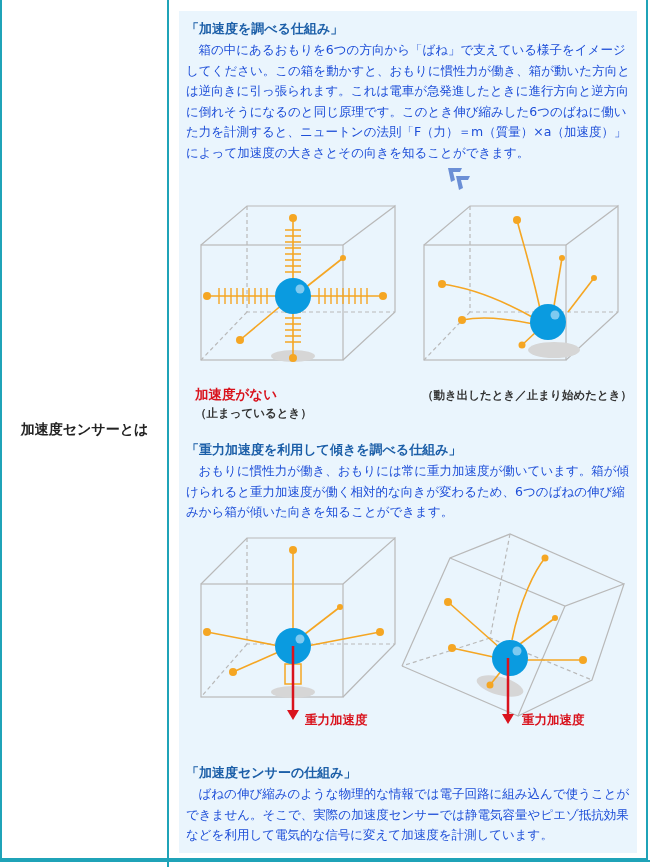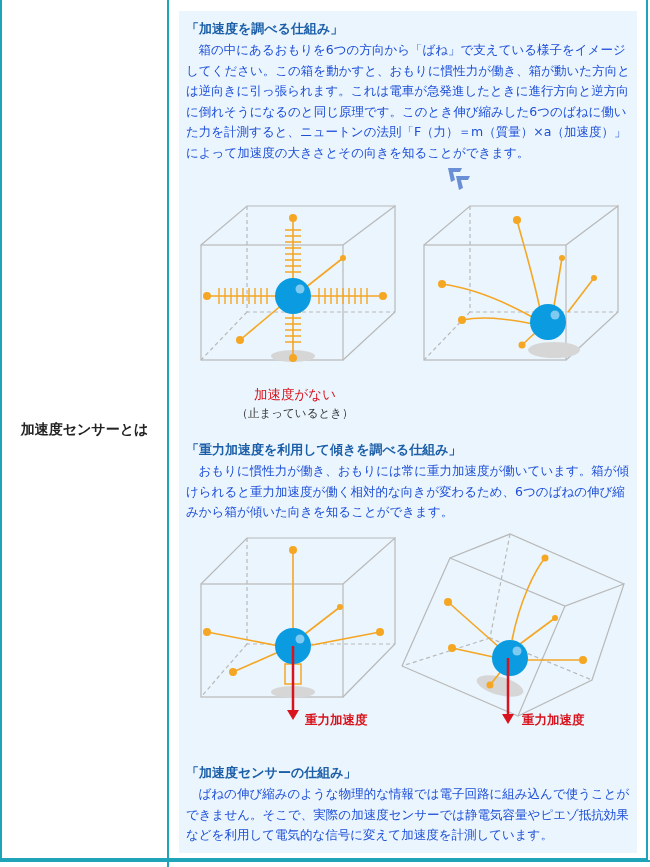--- a/index.html
+++ b/index.html
@@ -5,21 +5,21 @@
   html,body{margin:0;padding:0;background:#fff;}
   body{width:650px;height:867px;position:relative;overflow:hidden;font-family:"DejaVu Sans","Liberation Sans",sans-serif;color:#333;}
   .table{position:absolute;left:0;top:-2px;width:648px;height:862px;border-left:2px solid #1fa3b8;border-right:2px solid #1fa3b8;border-bottom:2px solid #1fa3b8;box-sizing:border-box;}
   .divider{position:absolute;left:167px;top:0;width:2px;height:867px;background:#1fa3b8;}
   .row-sep{position:absolute;left:0;top:860px;width:650px;height:2px;background:#1fa3b8;}
   .head-cell{position:absolute;left:2px;top:0;width:165px;height:860px;display:flex;align-items:center;justify-content:center;}
   .head-label{font-size:14px;font-weight:bold;color:#222;letter-spacing:0;text-align:right;}
   .panel{position:absolute;left:179px;top:11px;width:458px;height:842px;background:#eaf5fd;}
   .sec-title{position:absolute;left:186px;font-size:13px;color:#1c5fa8;font-weight:bold;}
   .para{position:absolute;left:186px;width:444px;font-size:12.5px;line-height:20.6px;color:#1d4ed8;text-indent:1em;}
-  .cap{position:absolute;text-align:center;}
+  .cap{position:absolute;font-weight:bold;}
   .cap-main{font-size:13.5px;}
   .cap-sub{font-size:11.5px;color:#333;margin-top:2px;}
   .g-label{position:absolute;font-size:12.5px;font-weight:bold;color:#d9131d;}
   svg{position:absolute;overflow:visible;}
 </style>
 </head>
 <body>
 
 <div class="table"></div>
 <div class="divider"></div>
@@ -101,20 +101,21 @@
       <circle cx="20" cy="84" r="4"></circle>
     <circle cx="40" cy="120" r="4"></circle>
       <circle cx="140" cy="58" r="3"></circle>
     <circle cx="172" cy="78" r="3"></circle>
       <circle cx="100" cy="145" r="3.5"></circle>
   </g>
   <circle cx="126" cy="122" r="18" fill="#0a9be0"></circle>
   <circle cx="133" cy="115" r="4.5" fill="#7fcaf0"></circle>
 </svg>
 <div class="cap" style="left:422px;top:386px;width:210px;">
+  <div class="cap-sub">（動き出したとき／止まり始めたとき）</div>
 </div>
 
 <div class="sec-title" style="top:441px;">「重力加速度を利用して傾きを調べる仕組み」</div>
 <div class="para" style="top:461px;">おもりに慣性力が働き、おもりには常に重力加速度が働いています。箱が傾けられると重力加速度が働く相対的な向きが変わるため、6つのばねの伸び縮みから箱が傾いた向きを知ることができます。</div>
 
 <svg style="left:195px;top:532px;" width="200" height="190" viewBox="0 0 200 190">
   <g fill="none" stroke="#b9b9b9" stroke-width="1.2">
     <polyline points="6,52 52,6 200,6"></polyline>
     <polyline points="148,52 200,6 200,112 148,165"></polyline>
     <rect x="6" y="52" width="142" height="113"></rect>

